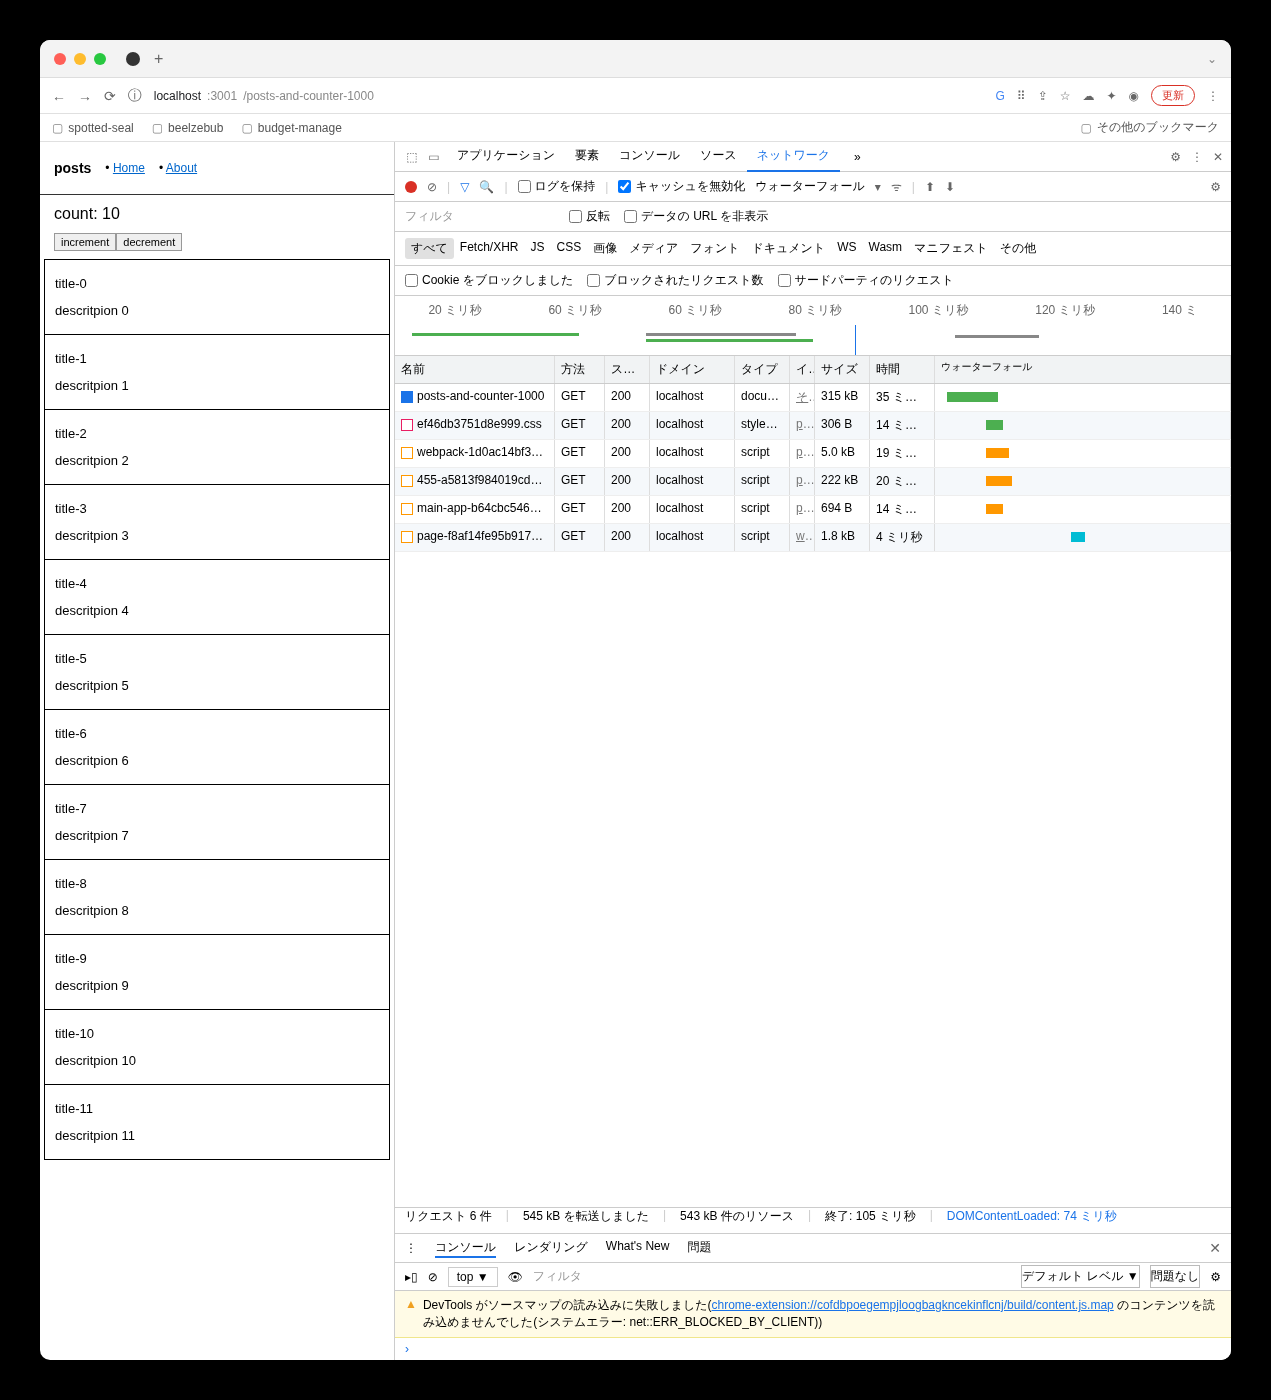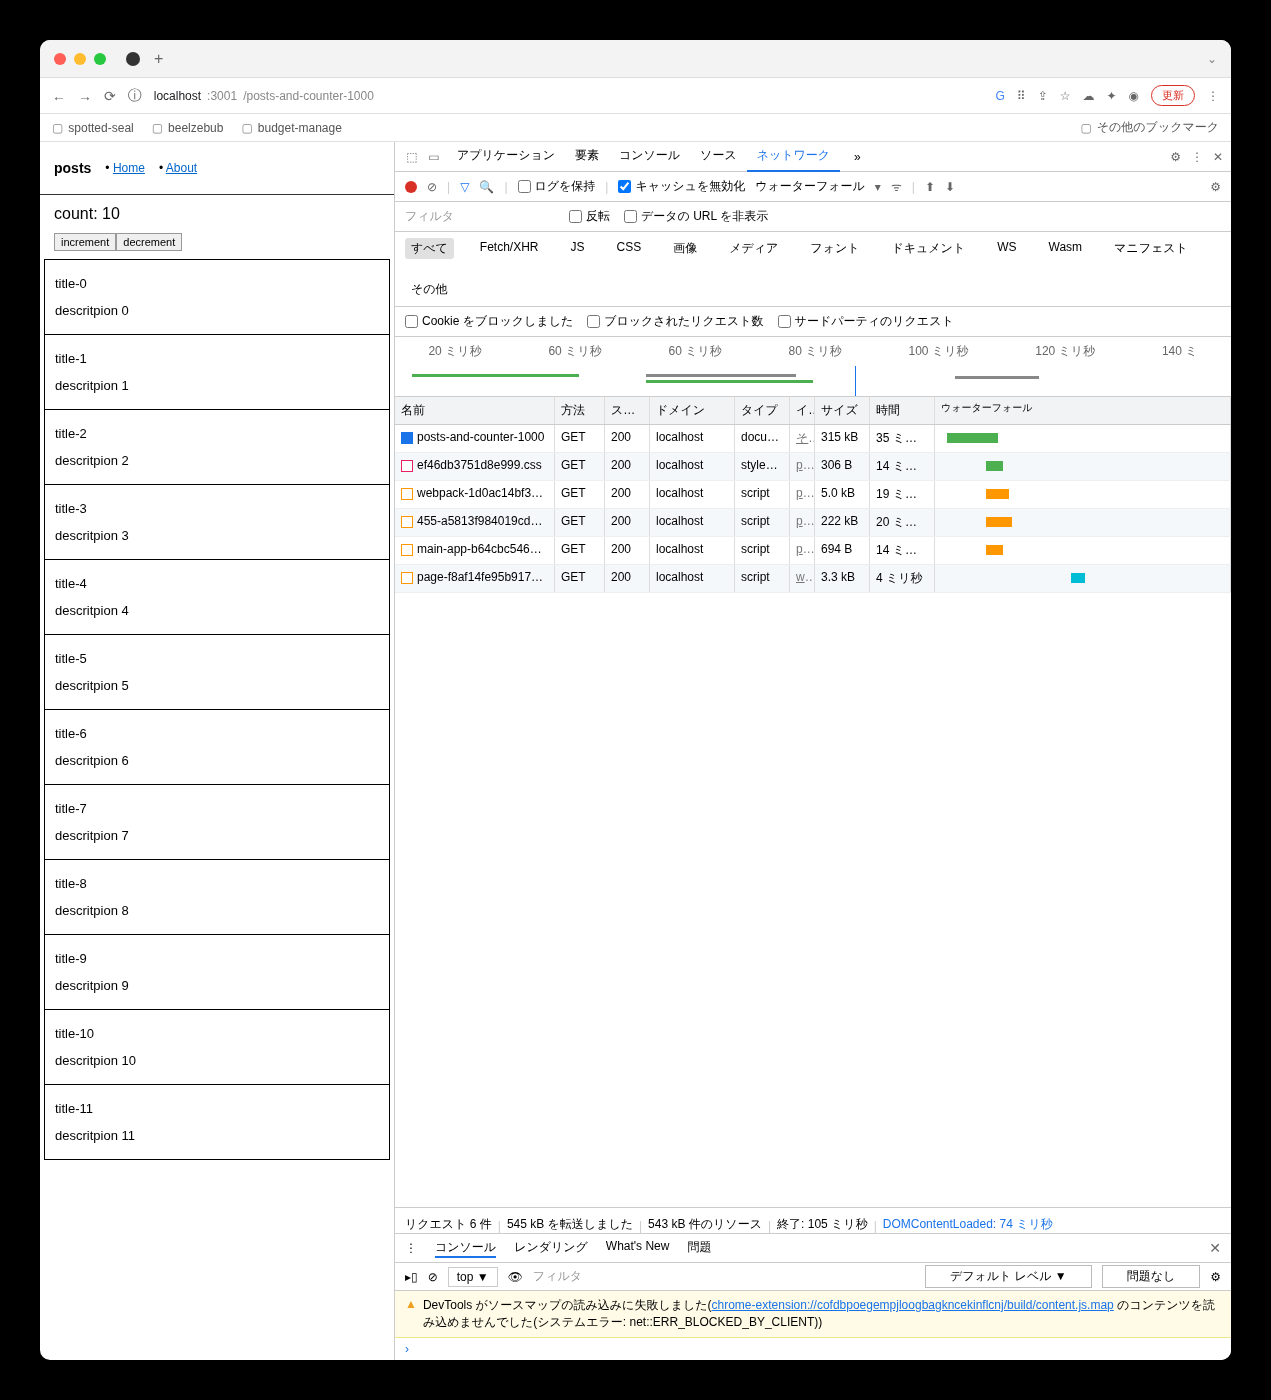--- a/index.html
+++ b/index.html
@@ -62,31 +62,31 @@
 .table{flex:1;overflow:auto}
 .thead{display:flex;background:#f1f3f4;border-bottom:1px solid #ccc;font-size:11px}
 .th,.td{padding:5px 6px;border-right:1px solid #ddd;overflow:hidden;text-overflow:ellipsis;white-space:nowrap}
 .c-name{width:160px}.c-method{width:50px}.c-status{width:45px}.c-domain{width:85px}.c-type{width:55px}.c-init{width:25px}.c-size{width:55px;text-align:left}.c-time{width:65px;text-align:left}.c-wf{flex:1}
 .trow{display:flex;border-bottom:1px solid #eee;font-size:11px}
 .trow:nth-child(even){background:#f5f8fb}
 .file-icon{display:inline-block;width:12px;height:12px;margin-right:4px;vertical-align:middle}
 .fi-doc{background:#1a73e8}.fi-css{background:#fff;border:1px solid #e91e63}.fi-js{background:#fff;border:1px solid #ff9800}
 .init-link{color:#777;text-decoration:underline}
 .wf-bar{display:inline-block;height:10px;background:#4caf50;vertical-align:middle}
-.status-bar{height:26px;display:flex;align-items:flex-end;padding:0 10px;gap:6px;border-top:1px solid #ccc;font-size:11px}
+.status-bar{height:26px;display:flex;align-items:flex-start;padding:0 10px;gap:14px;border-top:1px solid #ccc;font-size:11px}
 .status-bar span.dcl{color:#1a73e8}
 .sep{color:#ccc}
 .console-tabs{height:30px;display:flex;align-items:center;padding:0 10px;gap:18px;border-top:1px solid #ccc;border-bottom:1px solid #ccc}
 .ctab{cursor:pointer}
 .ctab.active{border-bottom:2px solid #1a73e8}
 .close{margin-left:auto;font-size:14px;color:#666}
 .console-bar{height:28px;display:flex;align-items:center;padding:0 10px;gap:10px;border-bottom:1px solid #ccc}
 .ctx{border:1px solid #ccc;padding:2px 8px}
 .cfilter{color:#999;flex:1}
-.level{border:1px solid #bbb;padding:2px 24px;margin-left:auto}
+.level{border:1px solid #bbb;padding:2px 0;margin-left:auto}
 .console-msg{padding:6px 10px;background:#fffbe6;border-bottom:1px solid #f0e68c;font-family:Menlo,monospace;font-size:11px;display:flex;gap:6px}
 .warn{color:#f0a020}
 .console-link{color:#1a73e8;text-decoration:underline}
 .prompt{padding:4px 10px;color:#1a73e8}
 </style>
 </head>
 <body>
 
 <div class="window">
   <div class="titlebar">
@@ -259,21 +259,21 @@
             <input type="checkbox" style="">
             <span>反転</span>
           </label>
         <label class="chk">
             <input type="checkbox" style="">
             <span>データの URL を非表示</span>
           </label>
       </div>
 
       <div class="dt-types">
-        <div id="types-container" style="display:flex;gap:20px;flex-wrap:wrap">
+        <div id="types-container" style="display:flex;gap:0;flex-wrap:wrap">
             <span class="type active">すべて</span>
             <span class="type ">Fetch/XHR</span>
             <span class="type ">JS</span>
             <span class="type ">CSS</span>
             <span class="type ">画像</span>
             <span class="type ">メディア</span>
             <span class="type ">フォント</span>
             <span class="type ">ドキュメント</span>
             <span class="type ">WS</span>
             <span class="type ">Wasm</span>
@@ -384,21 +384,21 @@
     <div class="td c-time">14 ミリ秒</div>
     <div class="td c-wf"><span class="wf-bar" style="margin-left:16%;width:6%;background:#ff9800"></span></div>
   </div>
             <div class="trow">
     <div class="td c-name"><span class="file-icon fi-js"></span>page-f8af14fe95b917cb.js</div>
     <div class="td c-method">GET</div>
     <div class="td c-status">200</div>
     <div class="td c-domain">localhost</div>
     <div class="td c-type">script</div>
     <div class="td c-init init-link">w…</div>
-    <div class="td c-size">3.3 kB</div>
+    <div class="td c-size">1.8 kB</div>
     <div class="td c-time">4 ミリ秒</div>
     <div class="td c-wf"><span class="wf-bar" style="margin-left:46%;width:5%;background:#00bcd4"></span></div>
   </div>
           </div>
       </div>
 
       <div class="status-bar">
         <span>リクエスト 6 件</span>
           <span class="sep">|</span>
         <span>545 kB を転送しました</span>

